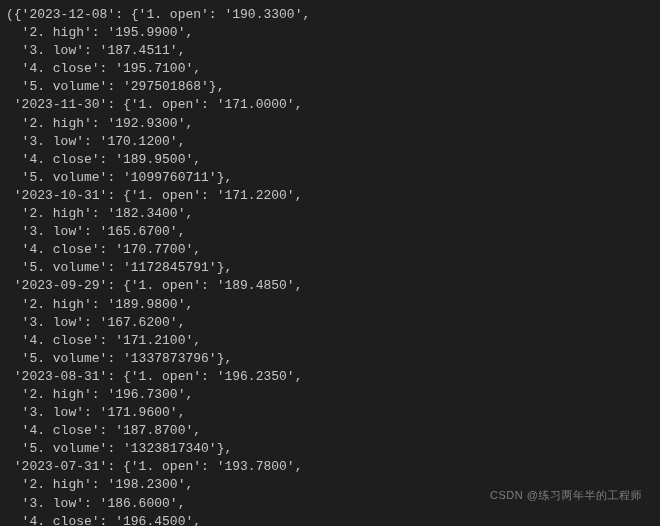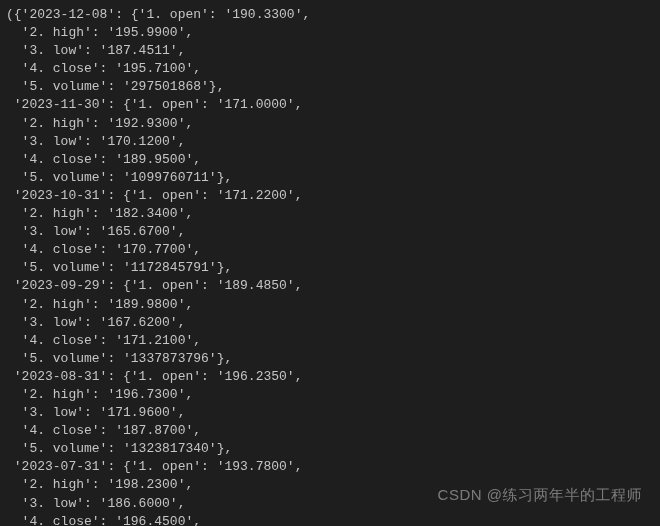--- a/index.html
+++ b/index.html
@@ -24,21 +24,21 @@
     }
     .line {
       display: block;
     }
     .watermark {
       position: absolute;
       right: 18px;
       bottom: 22px;
       color: rgba(200, 200, 200, 0.55);
       font-family: Arial, sans-serif;
-      font-size: 15px;
+      font-size: 11px;
       letter-spacing: 0.5px;
     }
   </style>
 </head>
 <body>
 
 <div class="code-container" id="code-output"><span class="line">({'2023-12-08': {'1. open': '190.3300',</span><span class="line">  '2. high': '195.9900',</span><span class="line">  '3. low': '187.4511',</span><span class="line">  '4. close': '195.7100',</span><span class="line">  '5. volume': '297501868'},</span><span class="line"> '2023-11-30': {'1. open': '171.0000',</span><span class="line">  '2. high': '192.9300',</span><span class="line">  '3. low': '170.1200',</span><span class="line">  '4. close': '189.9500',</span><span class="line">  '5. volume': '1099760711'},</span><span class="line"> '2023-10-31': {'1. open': '171.2200',</span><span class="line">  '2. high': '182.3400',</span><span class="line">  '3. low': '165.6700',</span><span class="line">  '4. close': '170.7700',</span><span class="line">  '5. volume': '1172845791'},</span><span class="line"> '2023-09-29': {'1. open': '189.4850',</span><span class="line">  '2. high': '189.9800',</span><span class="line">  '3. low': '167.6200',</span><span class="line">  '4. close': '171.2100',</span><span class="line">  '5. volume': '1337873796'},</span><span class="line"> '2023-08-31': {'1. open': '196.2350',</span><span class="line">  '2. high': '196.7300',</span><span class="line">  '3. low': '171.9600',</span><span class="line">  '4. close': '187.8700',</span><span class="line">  '5. volume': '1323817340'},</span><span class="line"> '2023-07-31': {'1. open': '193.7800',</span><span class="line">  '2. high': '198.2300',</span><span class="line">  '3. low': '186.6000',</span><span class="line">  '4. close': '196.4500',</span></div>
 
 <div class="watermark">CSDN @练习两年半的工程师</div>
 

